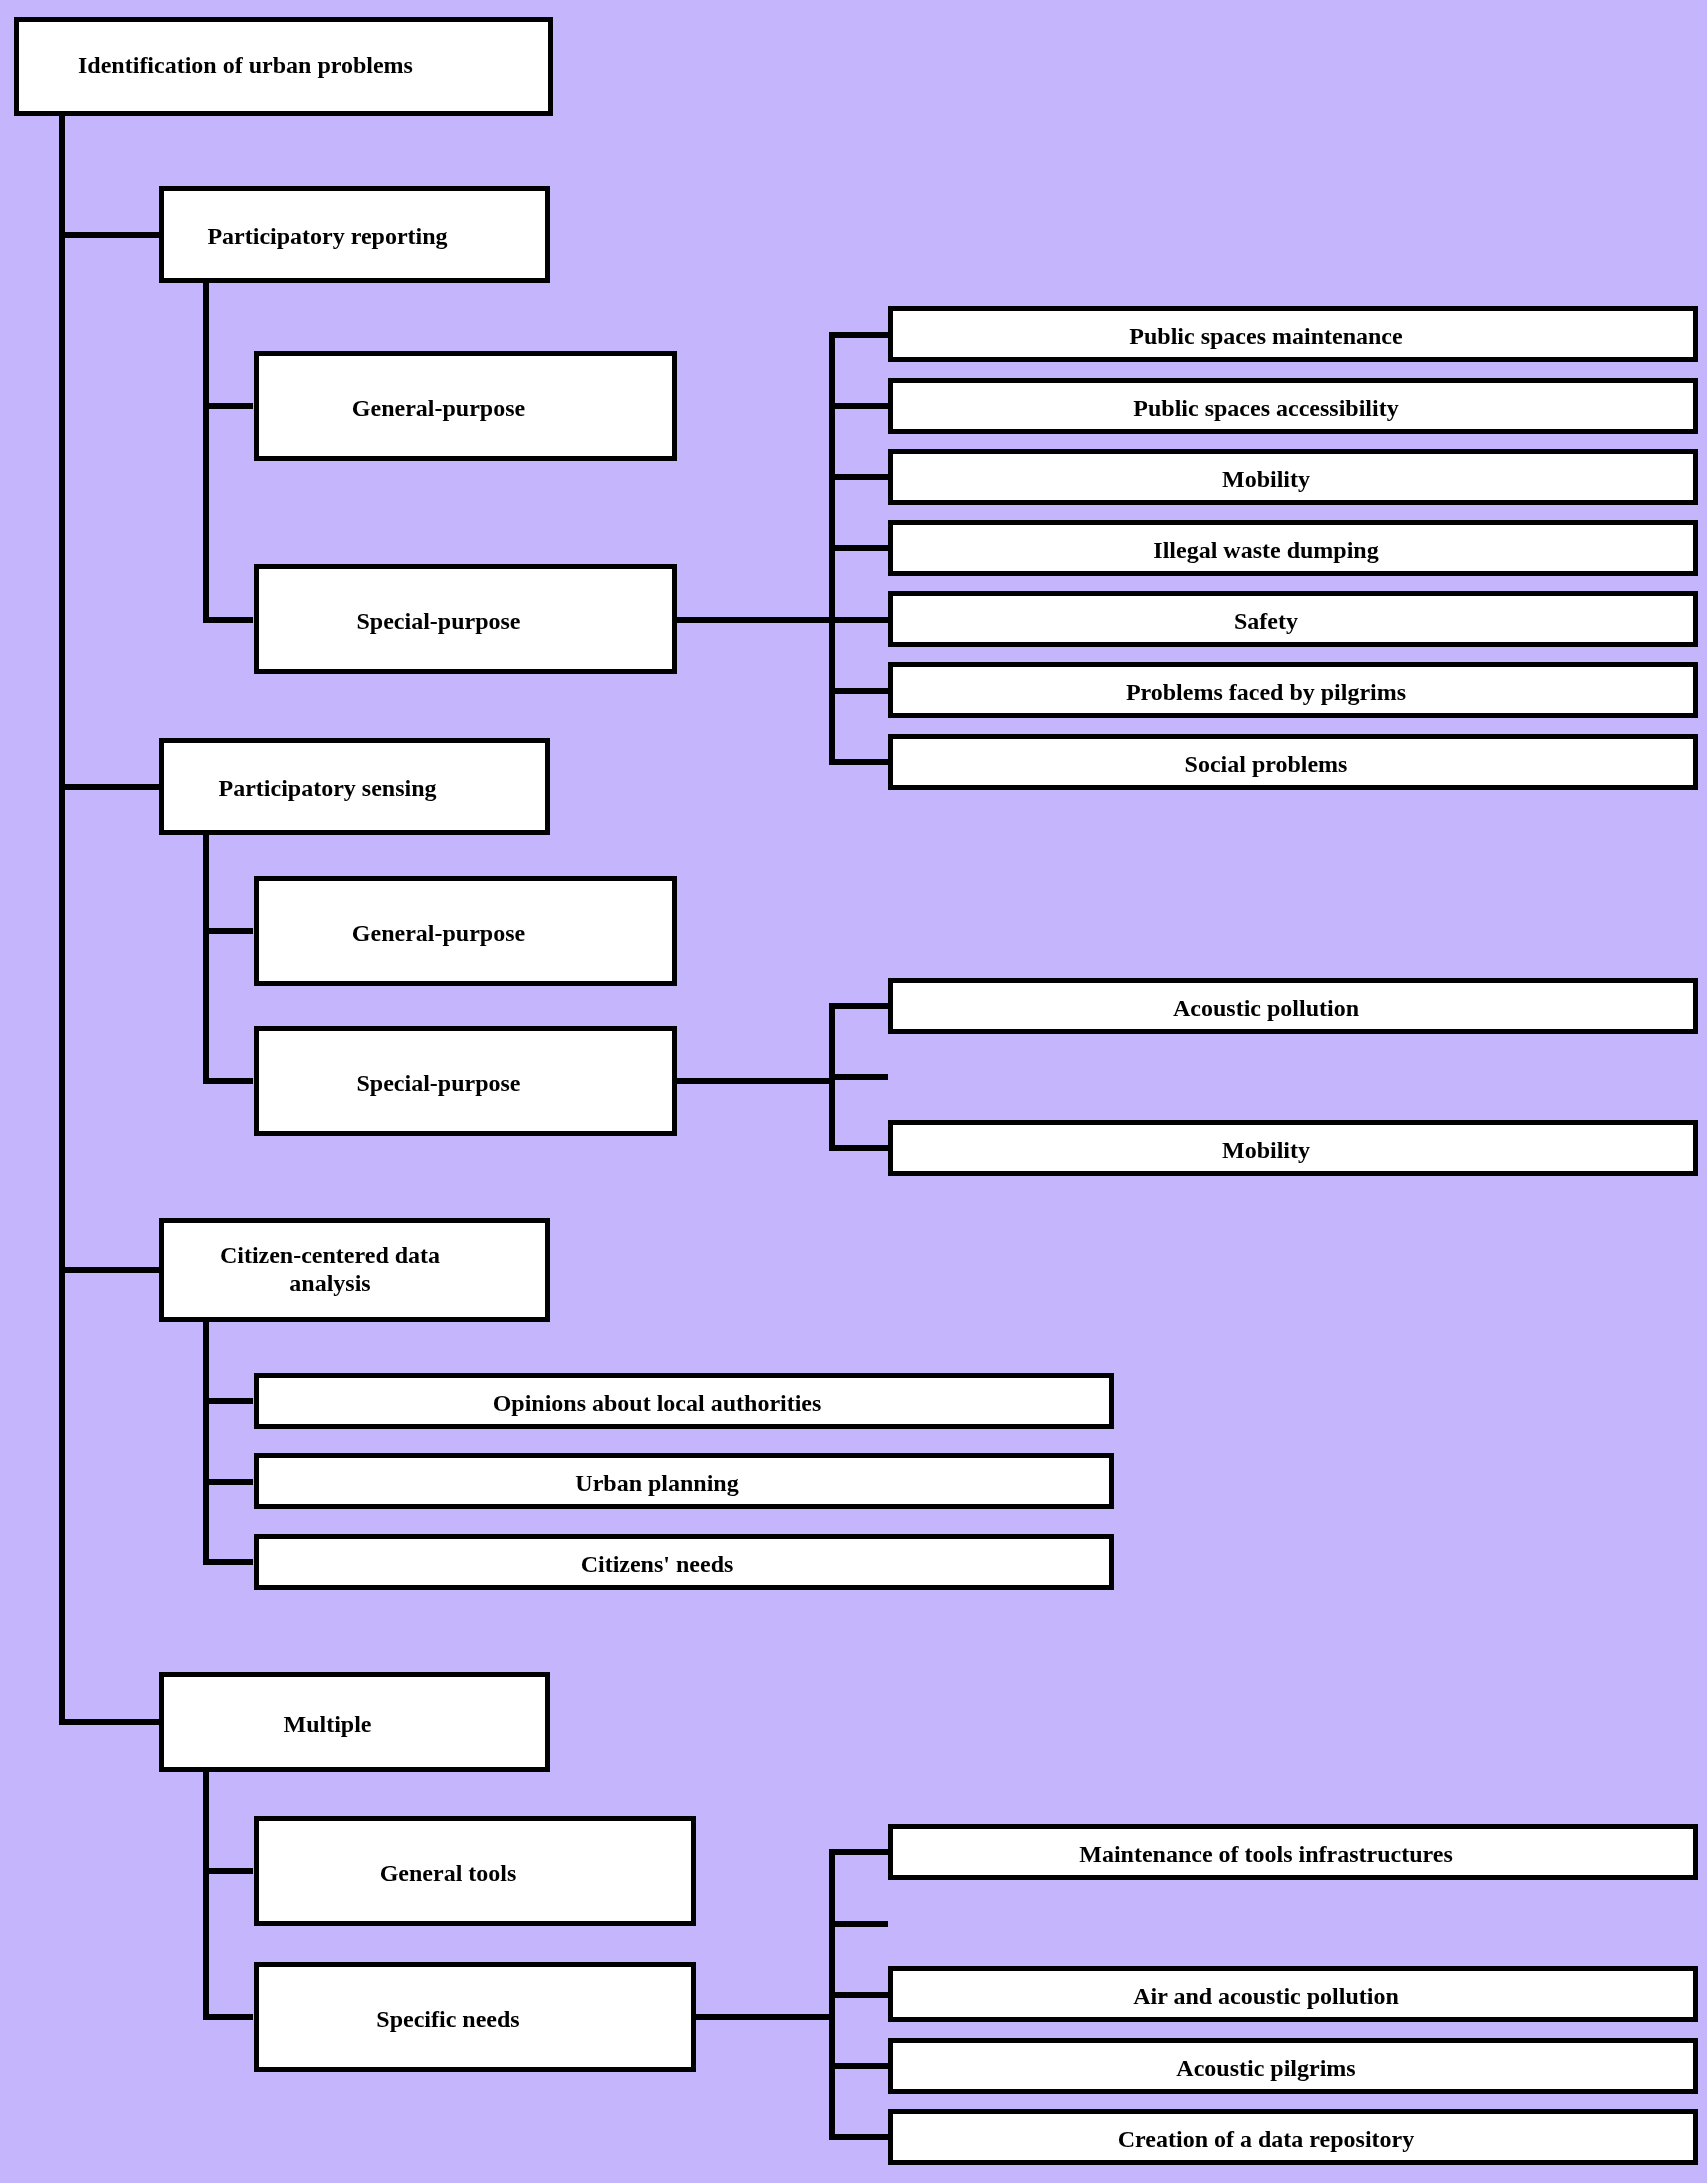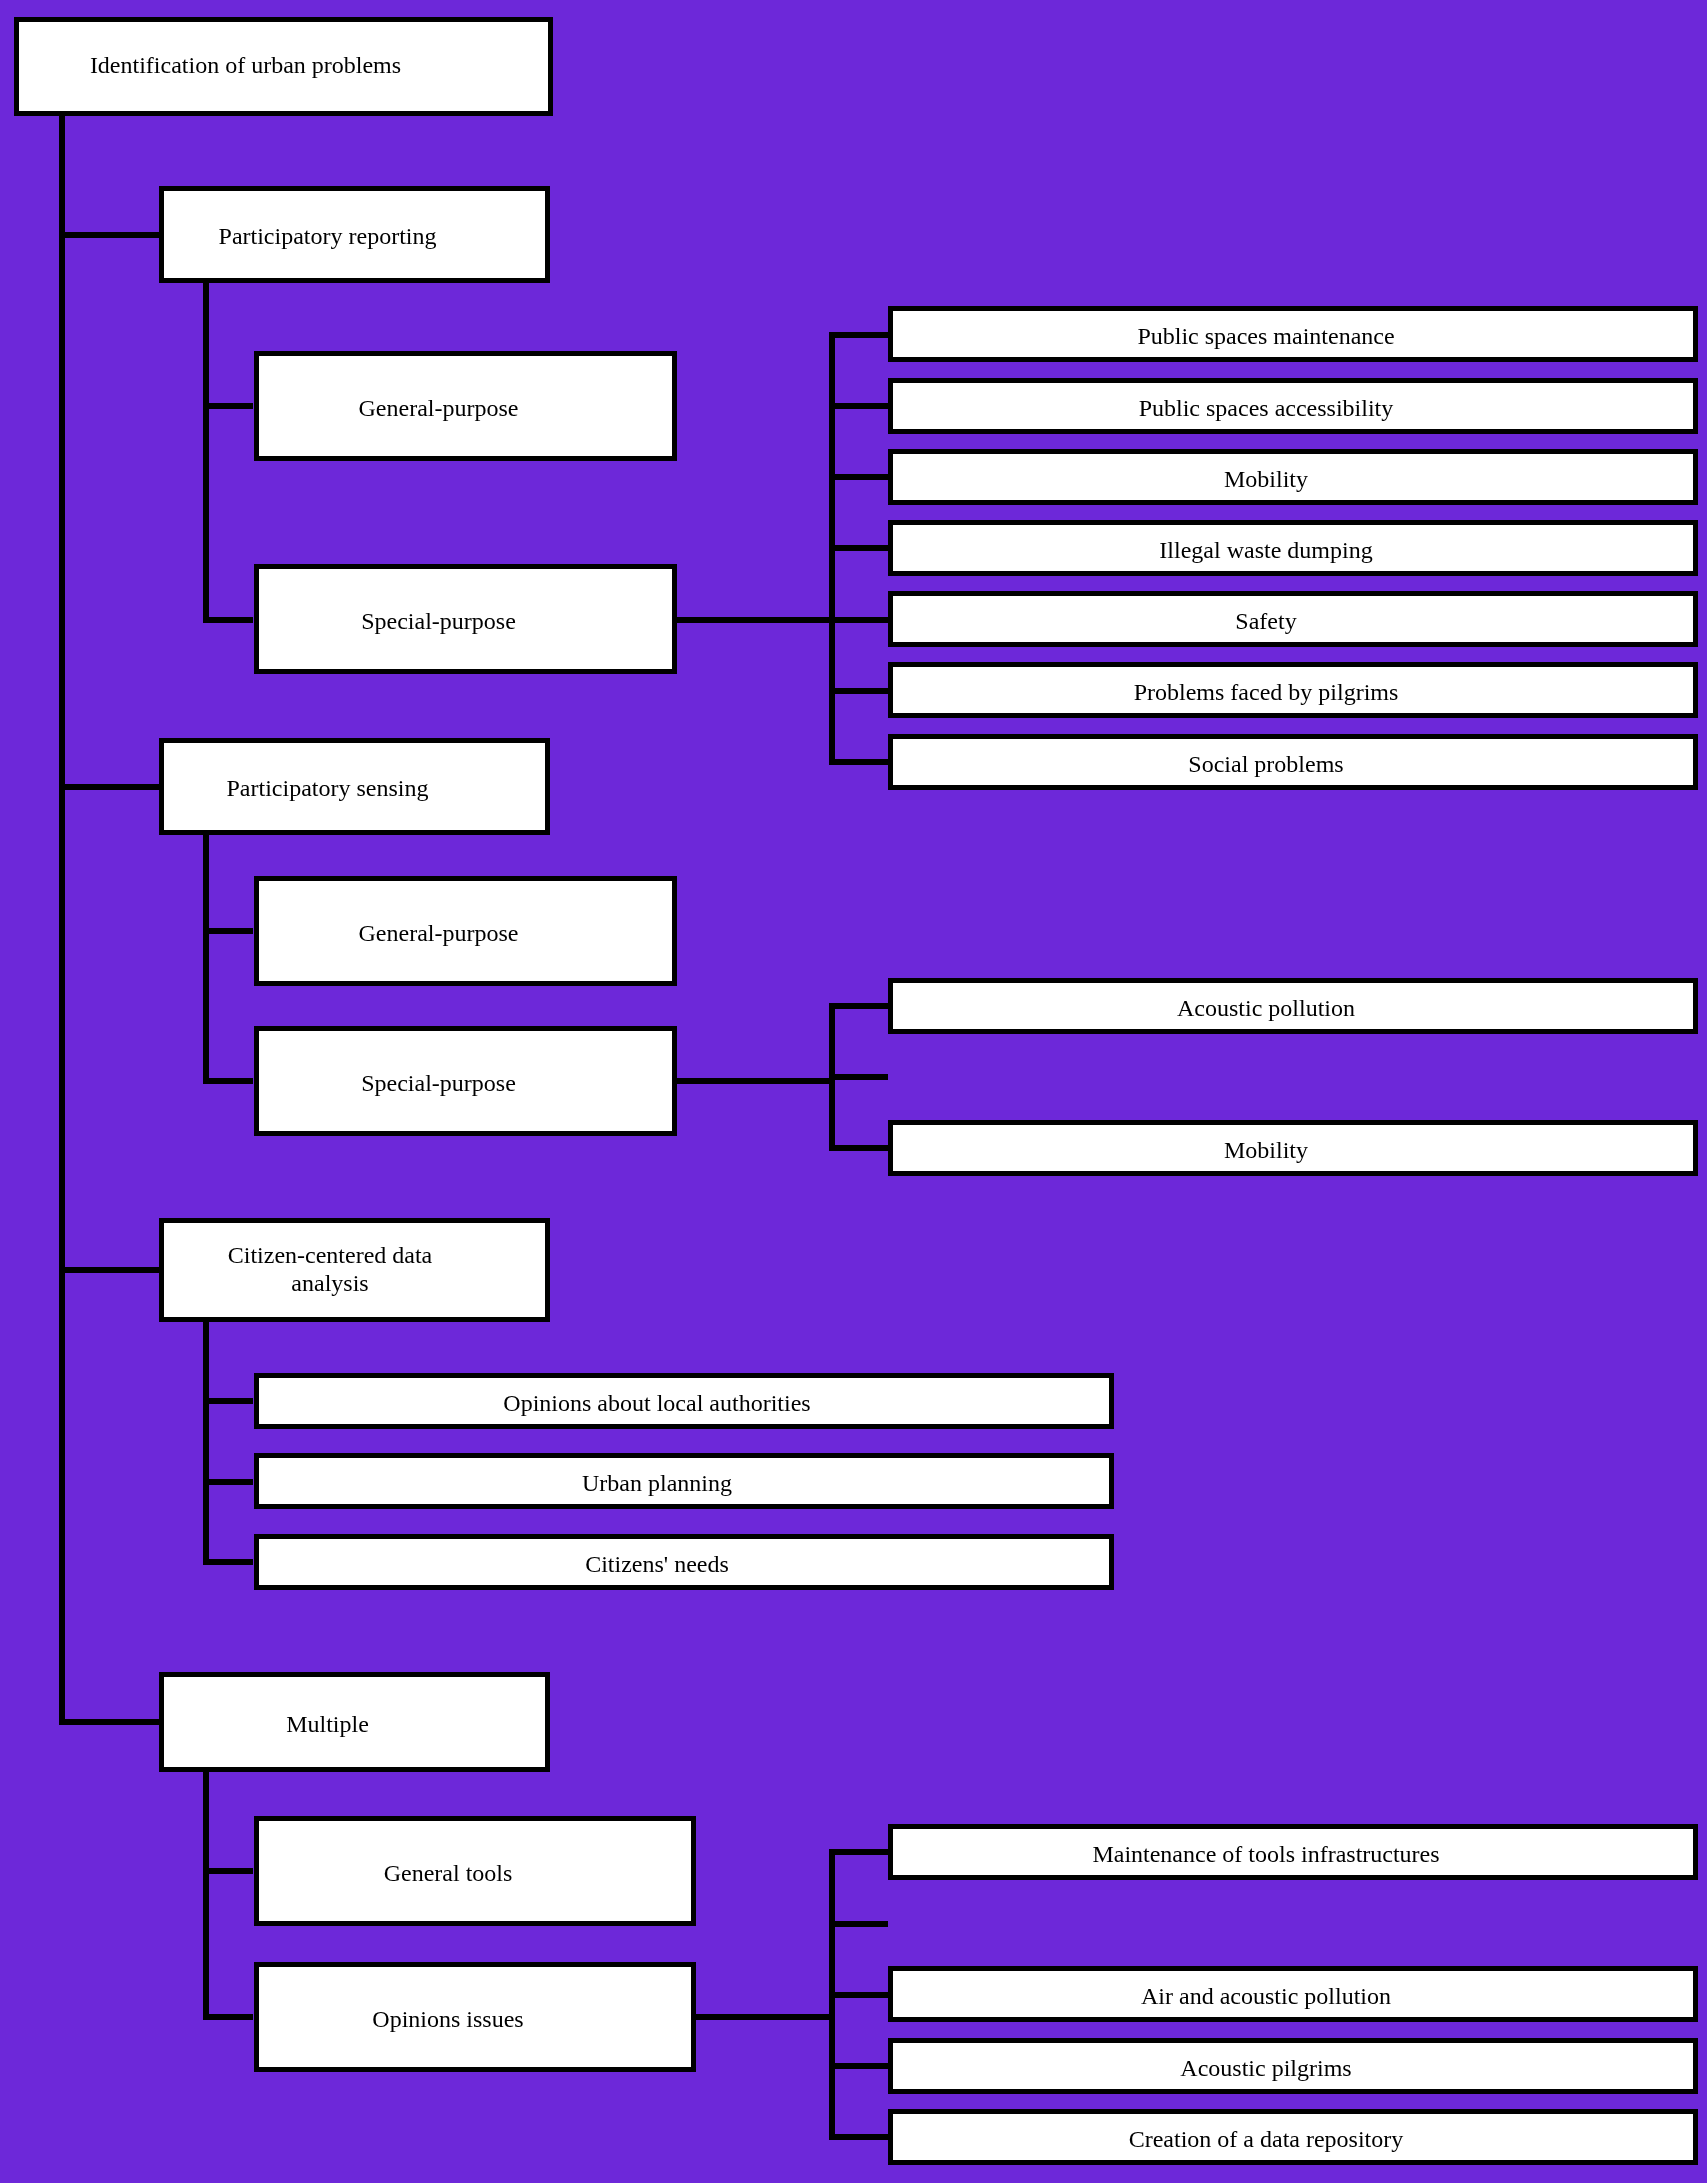--- a/index.html
+++ b/index.html
@@ -1,17 +1,17 @@
 <!DOCTYPE html>
 <html style="font-size:8.6px"><head>
 <meta charset="utf-8">
 <style>
   html,body{margin:0;padding:0;background:#ffffff;}
-  #canvas{position:relative;width:1707px;height:2183px;background:#6d28d9;overflow:hidden;
-          font-family:"Liberation Serif","DejaVu Serif",serif;color:#000;}
+  #canvas{position:relative;width:1707px;height:2183px;background:#c4b5fd;overflow:hidden;
+          font-family:"Liberation Serif","DejaVu Serif",serif;color:#000;font-weight:bold;}
   .box{position:absolute;box-sizing:border-box;border:5.4px solid #000;background:#fff;
        display:flex;align-items:center;justify-content:center;text-align:center;
        font-size:24px;line-height:1.15;padding:5px 54px 0 0;}
   .box.leftpad{padding:0 76px 0 0;}
   .box.wrap2{padding:0 81px 0 32px;}
   .ln{position:absolute;background:#000;}
 </style>
 </head>
 <body>
 
@@ -92,21 +92,21 @@
       <span>General-purpose</span>
     </div>
   <div class="box" style="left:254px;top:1026px;width:423px;height:110px;">
       <span>Special-purpose</span>
     </div>
 
   <div class="box" style="left:254px;top:1816px;width:442px;height:110px;">
       <span>General tools</span>
     </div>
   <div class="box" style="left:254px;top:1962px;width:442px;height:110px;">
-      <span>Opinions issues</span>
+      <span>Specific needs</span>
     </div>
 
   <div class="box" style="left:888px;top:306px;width:810px;height:56px;">
       <span>Public spaces maintenance</span>
     </div>
   <div class="box" style="left:888px;top:378px;width:810px;height:56px;">
       <span>Public spaces accessibility</span>
     </div>
   <div class="box" style="left:888px;top:449px;width:810px;height:56px;">
       <span>Mobility</span>

